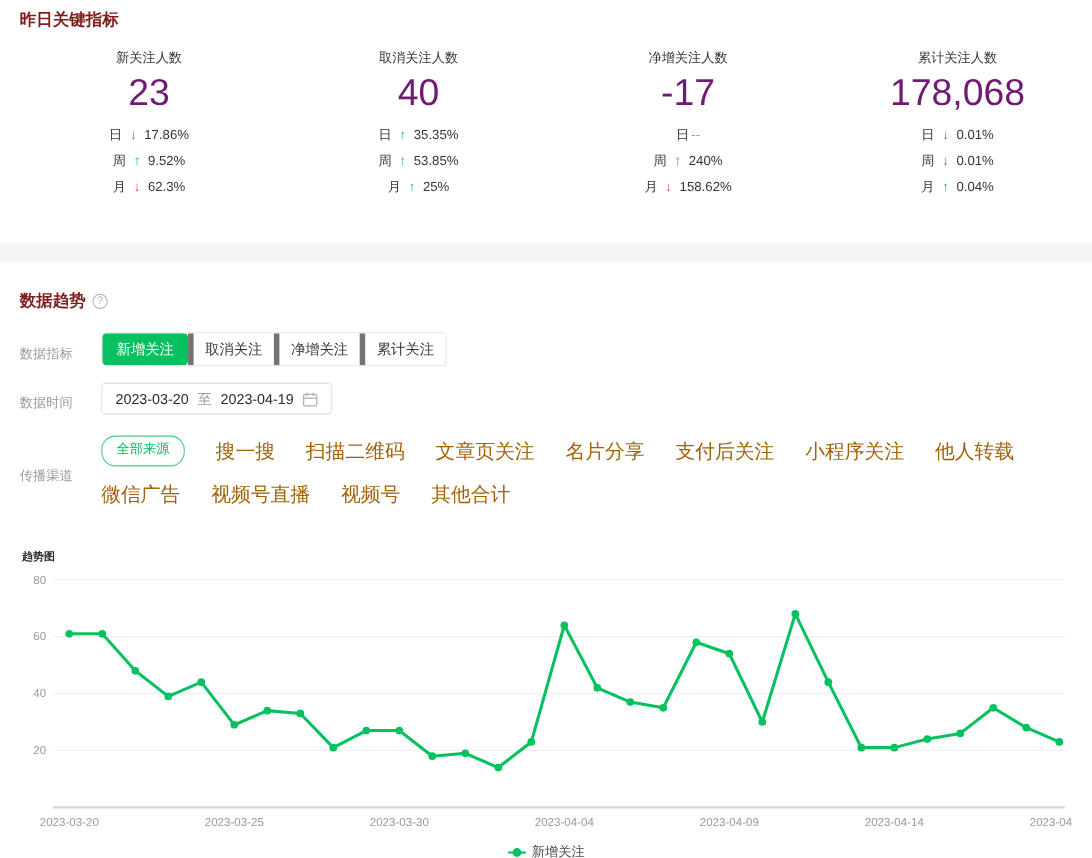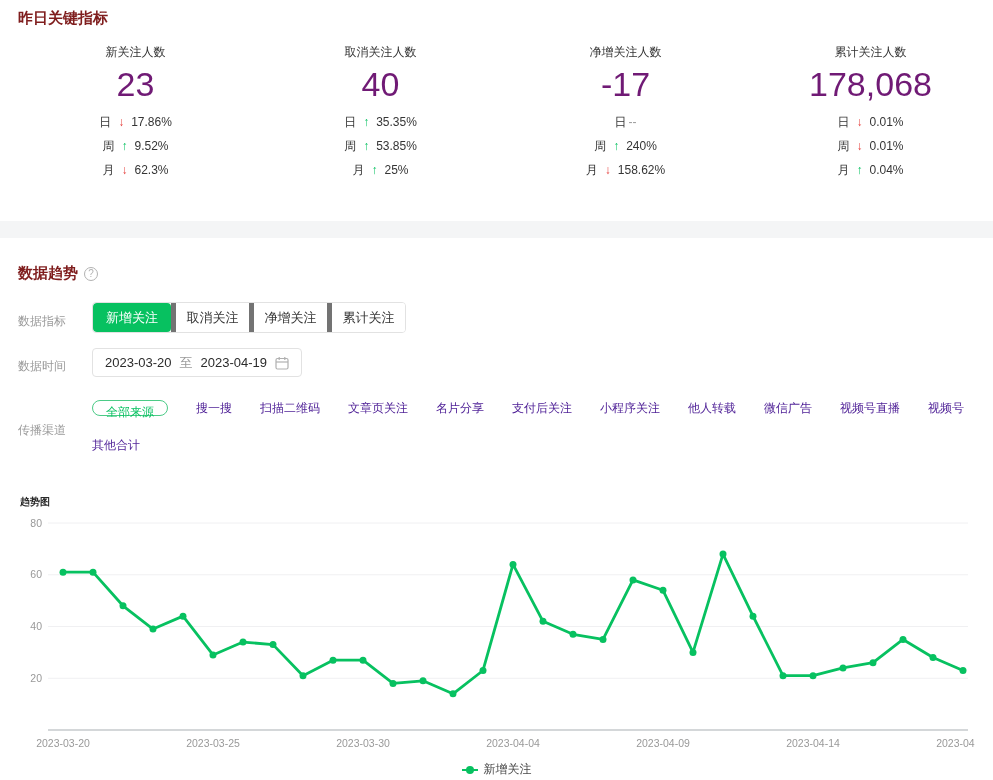--- a/index.html
+++ b/index.html
@@ -39,23 +39,23 @@
   .tab:first-child { border-left:none; }
   .tab.active { background:#07c160; color:#fff; border-radius:4px; }
 
   .date-range { display:inline-flex; align-items:center; gap:8px; height:29px;
                 border:1px solid #e2e2e2; border-radius:4px; padding:0 12px;
                 font-size:13px; color:#2b2b2b; cursor:pointer; }
   .date-range .to { color:#9a9a9a; }
 
   .channels { display:flex; flex-wrap:wrap; align-items:center; column-gap:28px; row-gap:13px;
               max-width:880px; padding-top:0; }
-  .channel { font-size:12px; color:#4c1d95; cursor:pointer; line-height:24px; }
+  .channel { font-size:18px; color:#a16207; cursor:pointer; line-height:24px; }
   .channel-pill { font-size:12px; color:#07c160; border:1px solid #4ccb87; border-radius:13px;
-                  height:16px; line-height:22px; padding:0 13px; cursor:pointer; }
+                  height:28px; line-height:22px; padding:0 13px; cursor:pointer; }
 
   #chart-title { margin:38px 0 0 20px; font-size:10px; font-weight:bold; color:#2b2b2b; }
   #chart-wrap { margin:2px 18px 0 20px; }
   .legend { display:flex; align-items:center; justify-content:center; gap:6px; margin-top:2px;
             font-size:12px; color:#4a4a4a; cursor:pointer; }
   .legend-marker { position:relative; width:16px; height:8px; display:inline-block; }
   .legend-marker::before { content:""; position:absolute; left:0; top:3px; width:16px; height:2px;
                            background:#07c160; }
   .legend-marker::after { content:""; position:absolute; left:4px; top:0; width:8px; height:8px;
                           border-radius:50%; background:#07c160; }

